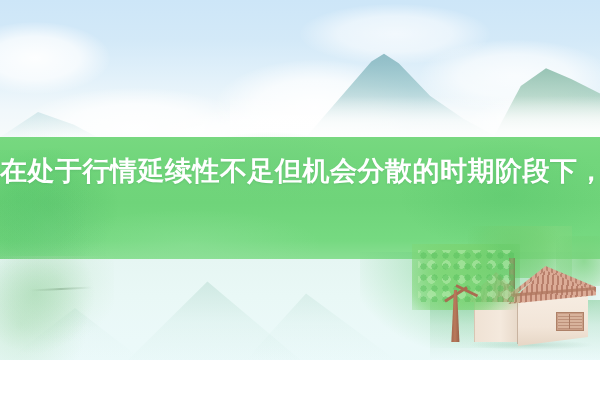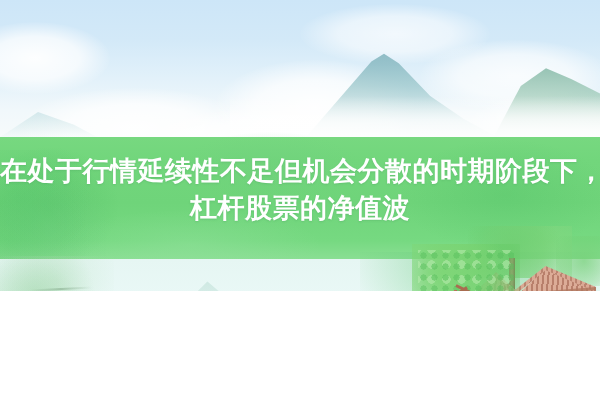--- a/index.html
+++ b/index.html
@@ -8,21 +8,21 @@
     padding: 0;
     background: #ffffff;
   }
   body {
     font-family: "Liberation Sans", "DejaVu Sans", sans-serif;
   }
 
   .stage {
     position: relative;
     width: 600px;
-    height: 291px;
+    height: 360px;
     overflow: hidden;
     background: #d946ef;
     text-decoration: underline;
   }
 
   
   .sky {
     position: absolute;
     left: 0; top: 0;
     width: 600px;
@@ -485,16 +485,15 @@
   <div class="house h-window-mullion"></div>
 
   <div class="tree tree-crown-main"></div>
   <div class="tree leaf-dots-a"></div>
   <div class="tree tree-branch-1"></div>
   <div class="tree tree-branch-2"></div>
   <div class="tree tree-trunk"></div>
 
   <div class="title-block">
     <span class="title-line">在处于行情延续性不足但机会分散的时期阶段下，</span>
-    <span class="title-line">杠杆股票的净值波</span>
   </div>
 
 </div>
 
 </body></html>

